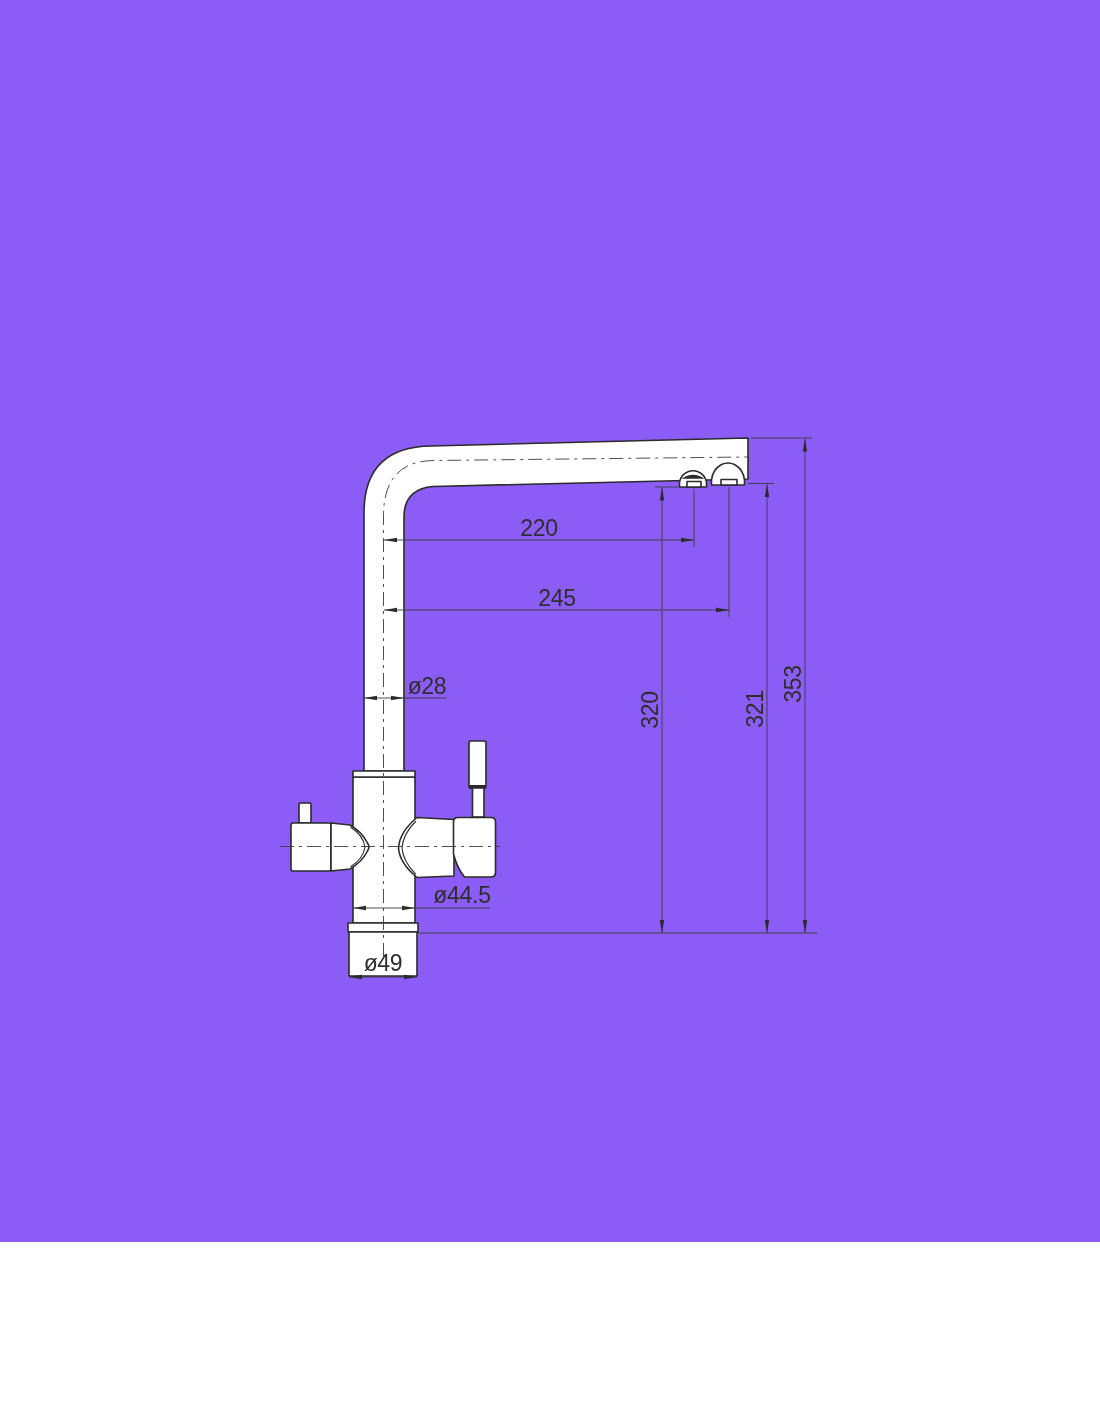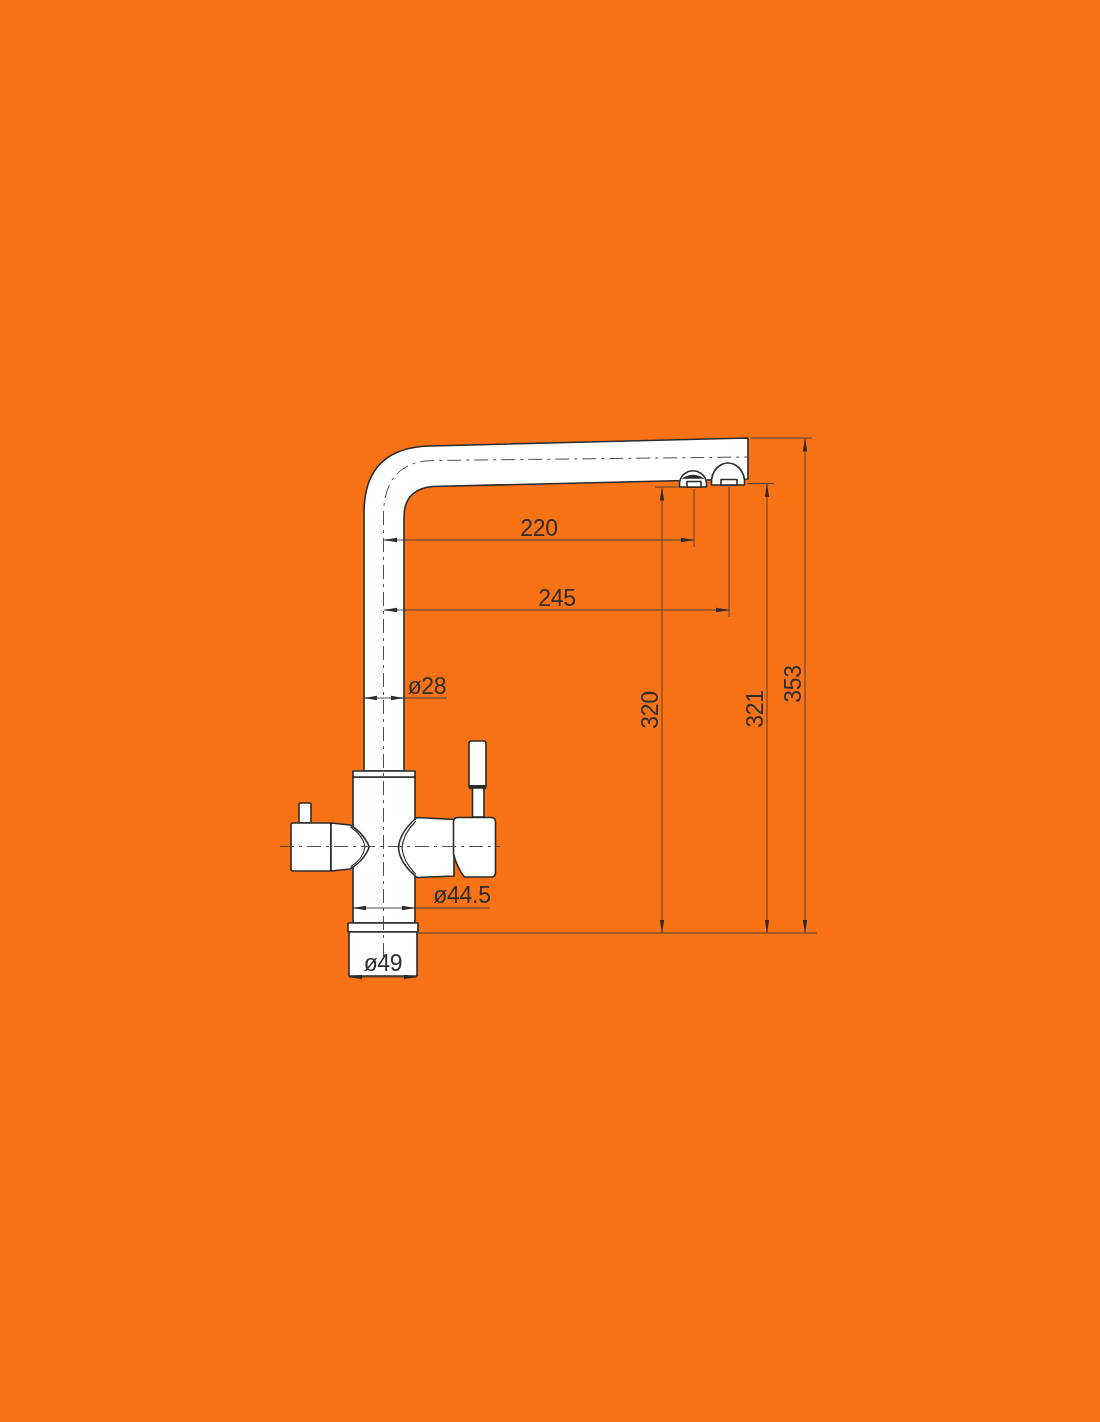--- a/index.html
+++ b/index.html
@@ -1,16 +1,16 @@
 <!DOCTYPE html>
 <html><head>
 <meta charset="utf-8">
 <style>
   html,body{margin:0;padding:0;background:#ffffff;}
-  .page{width:1100px;height:1422px;background:#f97316;position:relative;overflow:hidden;}
+  .page{width:1100px;height:1242px;background:#8b5cf6;position:relative;overflow:hidden;}
   svg{display:block;}
   .obj{fill:#ffffff;stroke:#2b2b2b;stroke-width:1.6;stroke-linejoin:round;stroke-linecap:round;}
   .objthin{fill:none;stroke:#2b2b2b;stroke-width:1.1;stroke-linecap:round;}
   .dark{fill:#2b2b2b;stroke:none;}
   .dim{fill:none;stroke:#3c3c3c;stroke-width:0.9;}
   .arr{fill:#2b2b2b;stroke:none;}
   .cl{fill:none;stroke:#3c3c3c;stroke-width:0.9;stroke-dasharray:14 5 3 5;}
   .dtext{font-family:"Liberation Sans","DejaVu Sans",sans-serif;font-size:23px;letter-spacing:-0.3px;fill:#2e2e2e;}
 </style>
 </head>

